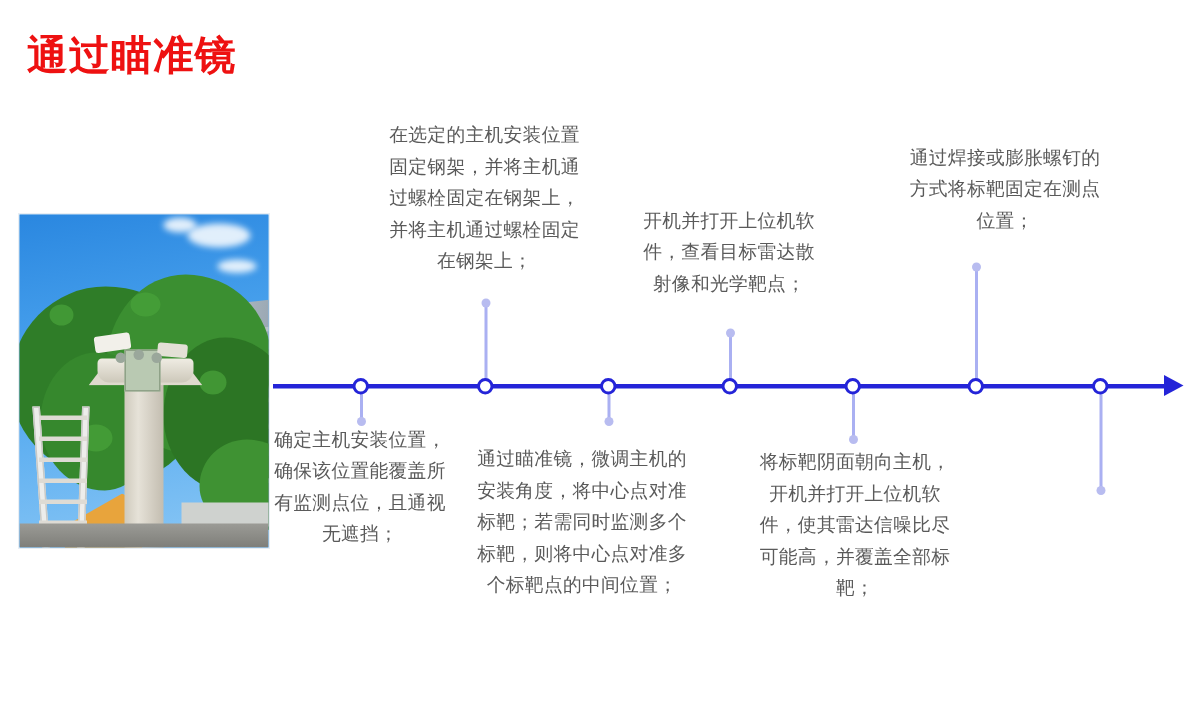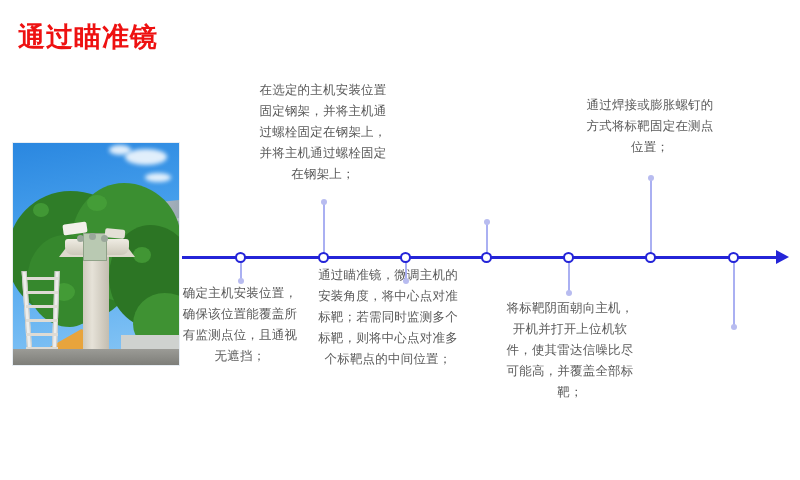--- a/index.html
+++ b/index.html
@@ -311,37 +311,38 @@
   <div class="node-marker" style="left:318px"></div>
   <div class="connector up" style="left:323px;top:202px;height:52px">
     <span class="cap-dot"></span>
   </div>
   <div class="node-text above" style="left:256px;top:80px;width:134px">在选定的主机安装位置固定钢架，并将主机通过螺栓固定在钢架上，并将主机通过螺栓固定在钢架上；</div>
 
   <div class="node-marker" style="left:400px"></div>
   <div class="connector down" style="left:405px;top:259px;height:22px">
     <span class="cap-dot"></span>
   </div>
-  <div class="node-text below" style="left:314px;top:265px;width:148px">通过瞄准镜，微调主机的安装角度，将中心点对准标靶；若需同时监测多个标靶，则将中心点对准多个标靶点的中间位置；</div>
+  <div class="node-text below" style="left:314px;top:296px;width:148px">通过瞄准镜，微调主机的安装角度，将中心点对准标靶；若需同时监测多个标靶，则将中心点对准多个标靶点的中间位置；</div>
 
   <div class="node-marker" style="left:481px"></div>
   <div class="connector up" style="left:486px;top:222px;height:32px">
     <span class="cap-dot"></span>
   </div>
+  <div class="node-text above" style="left:427px;top:137px;width:118px">开机并打开上位机软件，查看目标雷达散射像和光学靶点；</div>
 
   <div class="node-marker" style="left:563px"></div>
   <div class="connector down" style="left:568px;top:259px;height:34px">
     <span class="cap-dot"></span>
   </div>
   <div class="node-text below" style="left:503px;top:298px;width:134px">将标靶阴面朝向主机，开机并打开上位机软件，使其雷达信噪比尽可能高，并覆盖全部标靶；</div>
 
   <div class="node-marker" style="left:645px"></div>
   <div class="connector up" style="left:650px;top:178px;height:76px">
     <span class="cap-dot"></span>
   </div>
-  <div class="node-text above" style="left:583px;top:95px;width:134px">通过焊接或膨胀螺钉的方式将标靶固定在测点位置；</div>
+  <div class="node-text above" style="left:603px;top:95px;width:134px">通过焊接或膨胀螺钉的方式将标靶固定在测点位置；</div>
 
   <div class="node-marker" style="left:728px"></div>
   <div class="connector down" style="left:733px;top:259px;height:68px">
     <span class="cap-dot"></span>
   </div>
 
 </div>
 
 </body></html>

